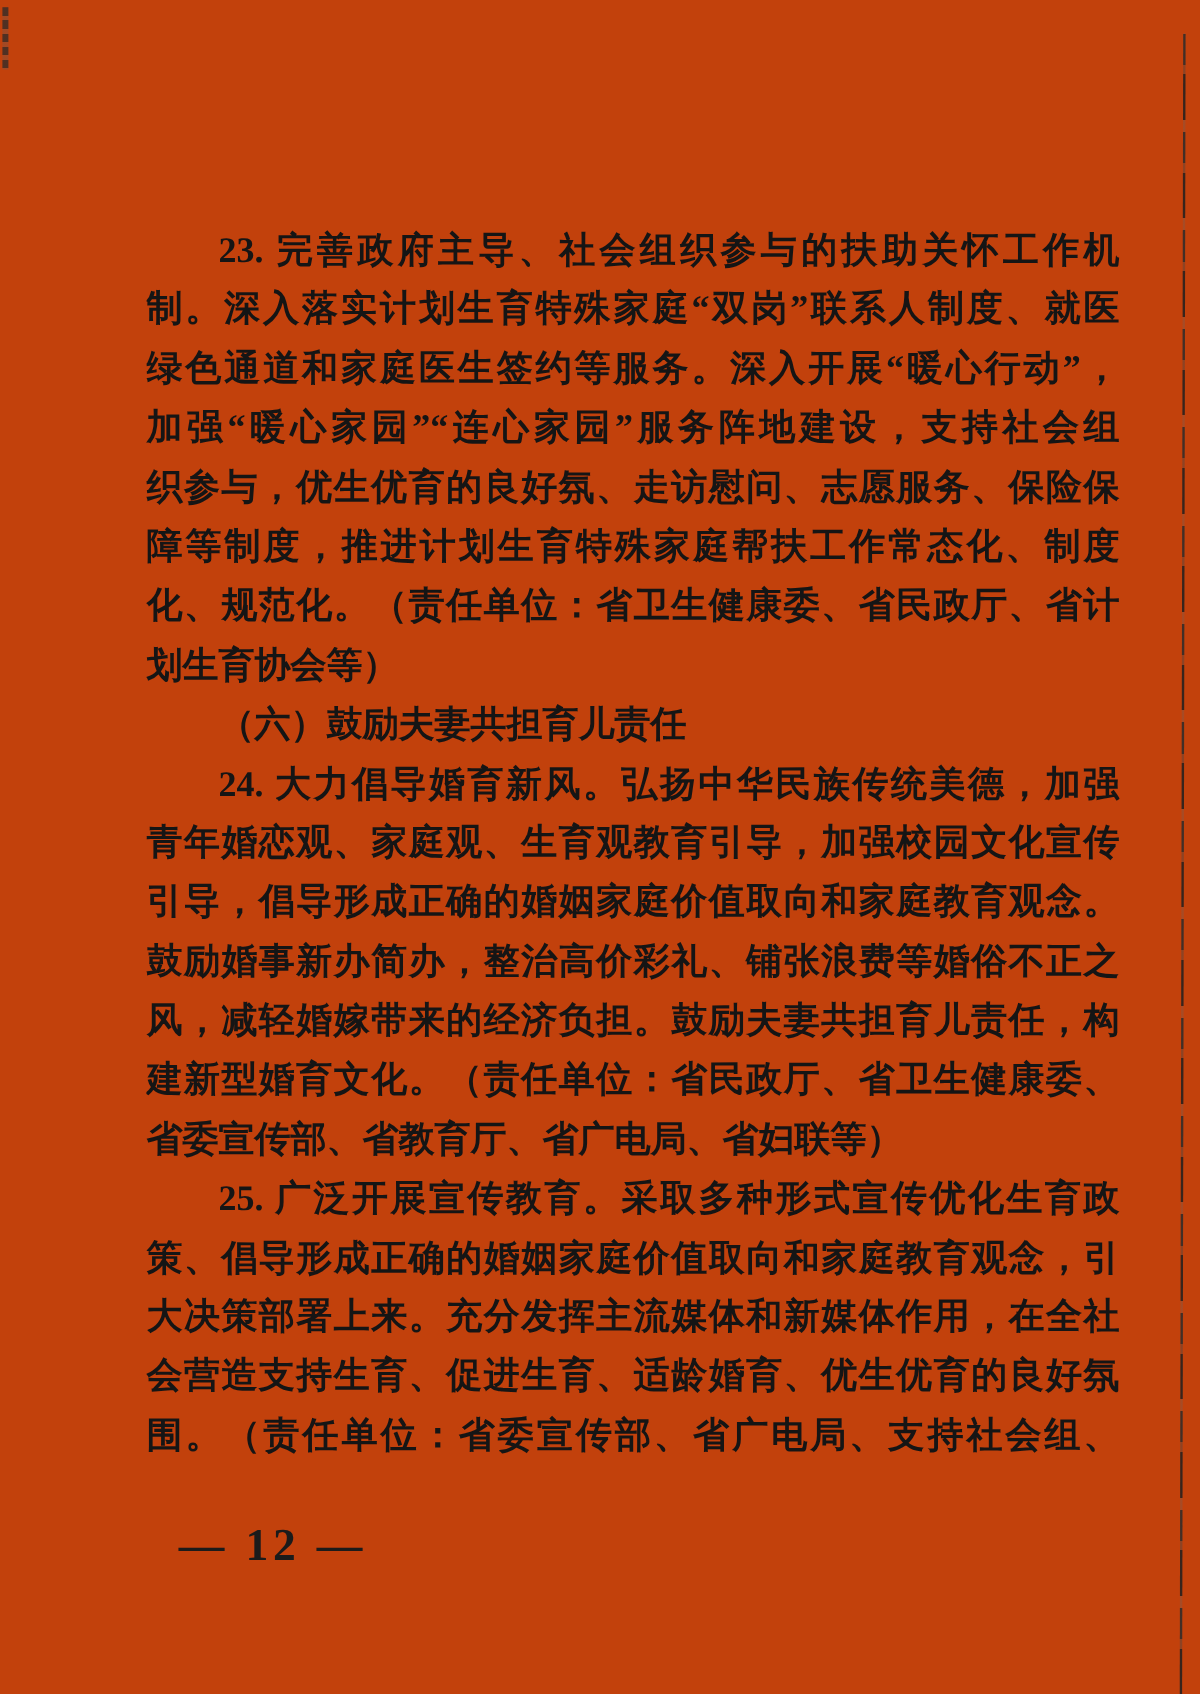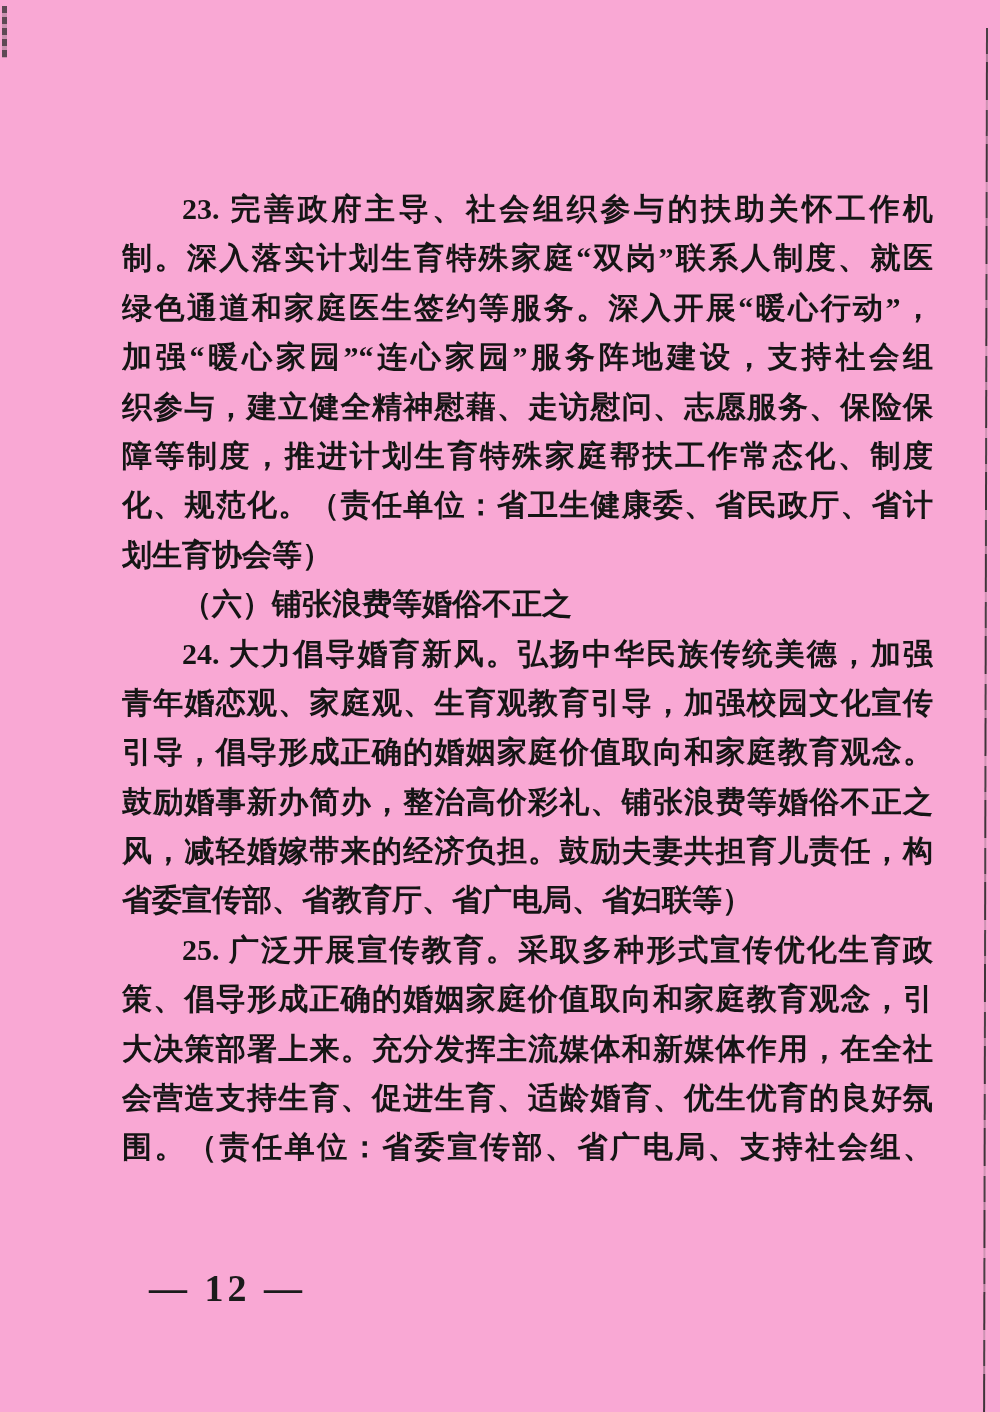--- a/index.html
+++ b/index.html
@@ -11,21 +11,21 @@
     height: 1412px;
     background: #ffffff;
     position: relative;
     overflow: hidden;
     font-family: "Liberation Serif", "DejaVu Serif", serif;
     color: #151515;
   }
   .page {
     position: absolute;
     inset: 0;
-    background: #f9a8d4;
+    background: #c2410c;
   }
   
   .textblock {
     position: absolute;
     left: 122px;
     top: 184px;
     width: 811px;
   }
   .line {
     height: 49.4px;
@@ -97,34 +97,35 @@
   <div class="corner-mark"></div>
   <div class="edge-line"></div>
 
   <div class="textblock">
 
     <div>
       <div class="line indent">23. 完善政府主导、社会组织参与的扶助关怀工作机</div>
       <div class="line">制。深入落实计划生育特殊家庭“双岗”联系人制度、就医</div>
       <div class="line">绿色通道和家庭医生签约等服务。深入开展“暖心行动”，</div>
       <div class="line">加强“暖心家园”“连心家园”服务阵地建设，支持社会组</div>
-      <div class="line">织参与，建立健全精神慰藉、走访慰问、志愿服务、保险保</div>
+      <div class="line">织参与，优生优育的良好氛、走访慰问、志愿服务、保险保</div>
       <div class="line">障等制度，推进计划生育特殊家庭帮扶工作常态化、制度</div>
       <div class="line">化、规范化。（责任单位：省卫生健康委、省民政厅、省计</div>
       <div class="line short">划生育协会等）</div>
     </div>
 
-    <div class="line indent heading short">（六）铺张浪费等婚俗不正之</div>
+    <div class="line indent heading short">（六）鼓励夫妻共担育儿责任</div>
 
     <div>
       <div class="line indent">24. 大力倡导婚育新风。弘扬中华民族传统美德，加强</div>
       <div class="line">青年婚恋观、家庭观、生育观教育引导，加强校园文化宣传</div>
       <div class="line">引导，倡导形成正确的婚姻家庭价值取向和家庭教育观念。</div>
       <div class="line">鼓励婚事新办简办，整治高价彩礼、铺张浪费等婚俗不正之</div>
       <div class="line">风，减轻婚嫁带来的经济负担。鼓励夫妻共担育儿责任，构</div>
+      <div class="line">建新型婚育文化。（责任单位：省民政厅、省卫生健康委、</div>
       <div class="line short">省委宣传部、省教育厅、省广电局、省妇联等）</div>
     </div>
 
     <div>
       <div class="line indent">25. 广泛开展宣传教育。采取多种形式宣传优化生育政</div>
       <div class="line">策、倡导形成正确的婚姻家庭价值取向和家庭教育观念，引</div>
       <div class="line">大决策部署上来。充分发挥主流媒体和新媒体作用，在全社</div>
       <div class="line">会营造支持生育、促进生育、适龄婚育、优生优育的良好氛</div>
       <div class="line">围。（责任单位：省委宣传部、省广电局、支持社会组、</div>
     </div>

